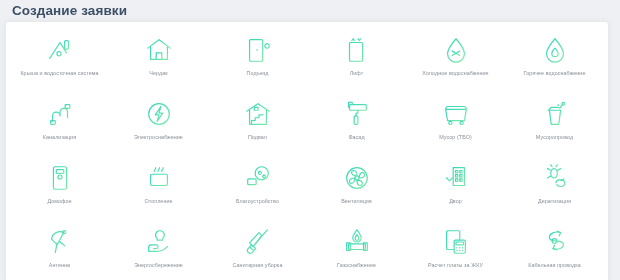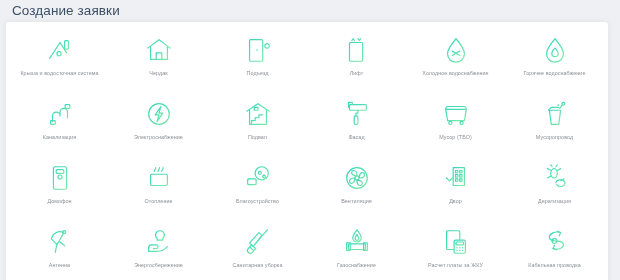--- a/index.html
+++ b/index.html
@@ -11,21 +11,21 @@
   }
   #page {
     position:relative;
     width:620px; height:280px;
     background:#eef0f3;
   }
   .page-title {
     position:absolute;
     left:12px; top:3px;
     font-size:13.5px;
-    font-weight:normal;
+    font-weight:bold;
     color:#3d4f66;
     letter-spacing:0.1px;
   }
   .card {
     position:absolute;
     left:6px; top:22px;
     width:602px; height:262px;
     background:#ffffff;
     border-radius:3px 3px 0 0;
     box-shadow:0 0 6px rgba(120,130,150,0.13);

